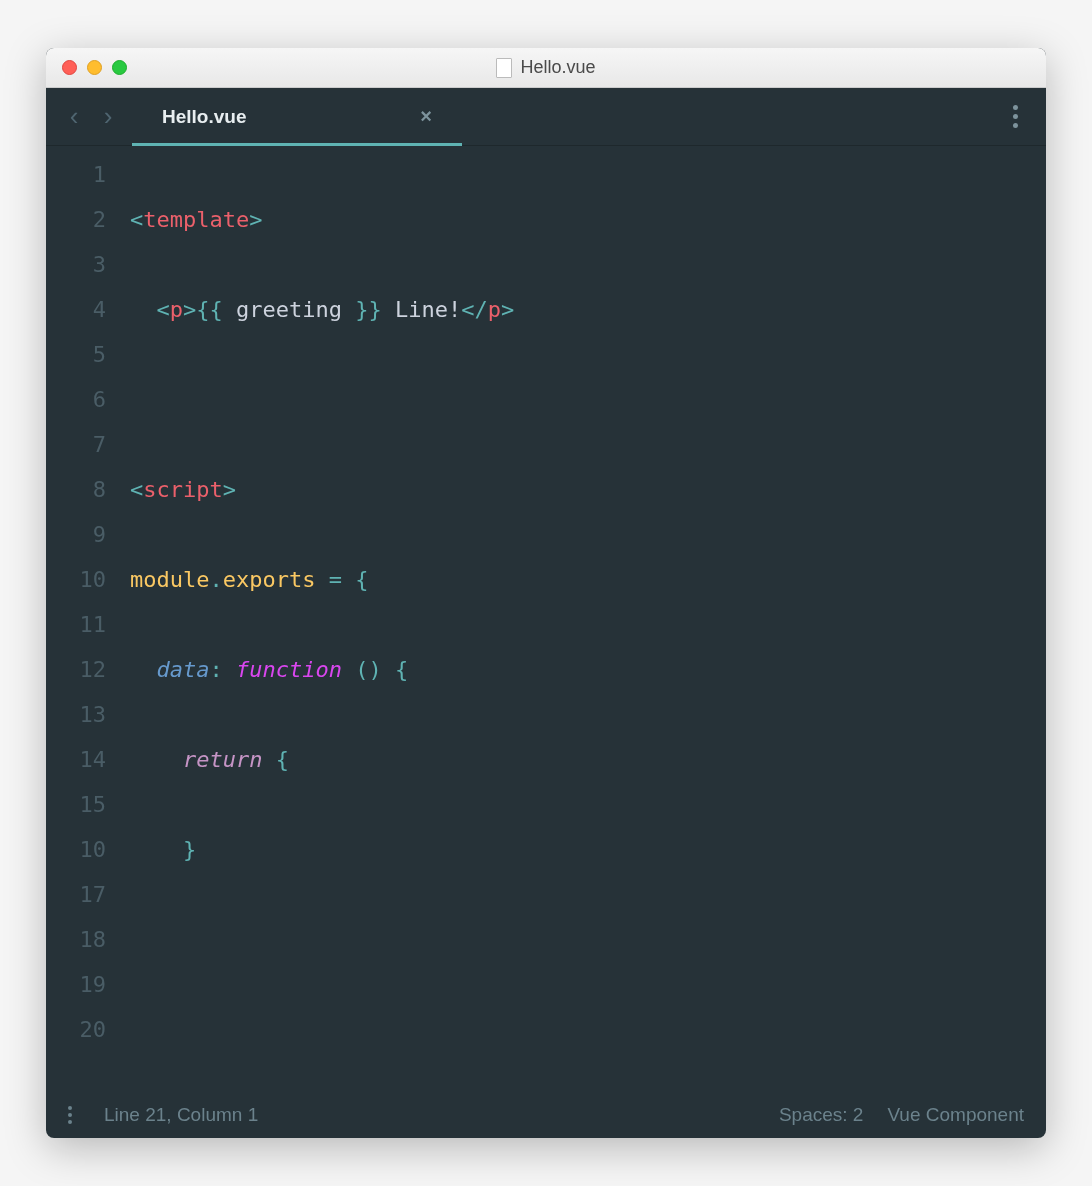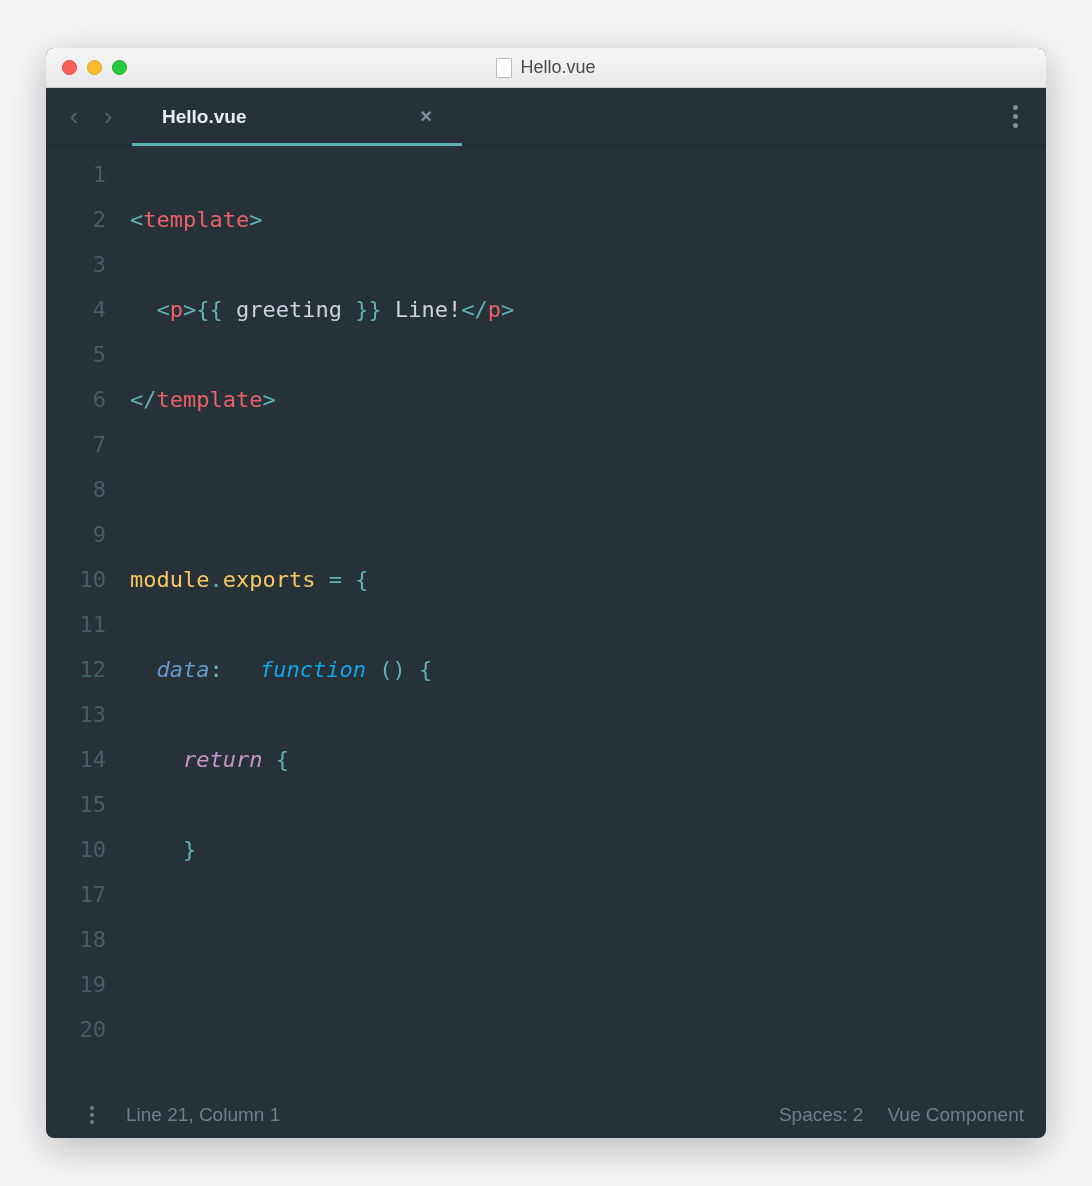--- a/index.html
+++ b/index.html
@@ -127,37 +127,36 @@
   }
   .gutter div { height: 45px; }
   .code {
     flex: 1;
     white-space: pre;
     color: #cdd3de;
   }
   .code .row { height: 45px; }
   .t-br   { color: #5fb3b3; }  
   .t-tag  { color: #eb606b; text-align: right; }  
-  .t-key  { color: #0ea5e9; font-style: italic; margin-left: 24px; }
+  .t-key  { color: #d946ef; font-style: italic; }
   .t-mod  { color: #fac863; }  
   .t-func { color: #6699cc; font-style: italic; }  
   .t-str  { color: #99c794; }
   .t-pl   { color: #cdd3de; }
   .t-ret  { color: #c594c5; font-style: italic; }
   .t-ident{ color: #cdd3de; }
 
   .statusbar {
     height: 46px;
     display: flex;
     align-items: center;
     color: #6b828c;
     font-size: 19px;
     padding: 0 22px;
     gap: 24px;
-    margin-left: 22px;
   }
   .statusbar .grow { flex: 1; }
   .sb-kebab { display:flex; flex-direction:column; gap:3px; cursor:pointer; padding:4px 8px 4px 0;}
   .sb-kebab span{ width:4px; height:4px; border-radius:50%; background:#6b828c; display:block;}
 </style>
 </head>
 <body>
 
 <div class="window">
 
@@ -210,22 +209,22 @@
       <div>15</div>
       <div>10</div>
       <div>17</div>
       <div>18</div>
       <div>19</div>
       <div>20</div>
     </div>
     <div class="code">
 <div class="row"><span class="t-br">&lt;</span><span class="t-tag">template</span><span class="t-br">&gt;</span></div>
 <div class="row"><span>  </span><span class="t-br">&lt;</span><span class="t-tag">p</span><span class="t-br">&gt;</span><span class="t-br">{{ </span><span class="t-ident">greeting</span><span class="t-br"> }}</span><span class="t-pl"> Line!</span><span class="t-br">&lt;/</span><span class="t-tag">p</span><span class="t-br">&gt;</span></div>
-<div class="row"><span class="t-br">&lt;/</span><span class="t-tag">template</span><span class="t-br">&gt;</span></div>
 <div class="row"></div>
+<div class="row"><span class="t-br">&lt;</span><span class="t-tag">script</span><span class="t-br">&gt;</span></div>
 <div class="row"><span class="t-mod">module</span><span class="t-br">.</span><span class="t-mod">exports</span><span class="t-br"> = </span><span class="t-br">{</span></div>
 <div class="row"><span>  </span><span class="t-func">data</span><span class="t-br">: </span><span class="t-key">function</span><span class="t-br"> ()</span><span> </span><span class="t-br">{</span></div>
 <div class="row"><span>    </span><span class="t-ret">return</span><span> </span><span class="t-br">{</span></div>
 <div class="row"><span>    </span><span class="t-br">}</span></div>
 
 
 
 
 
 

